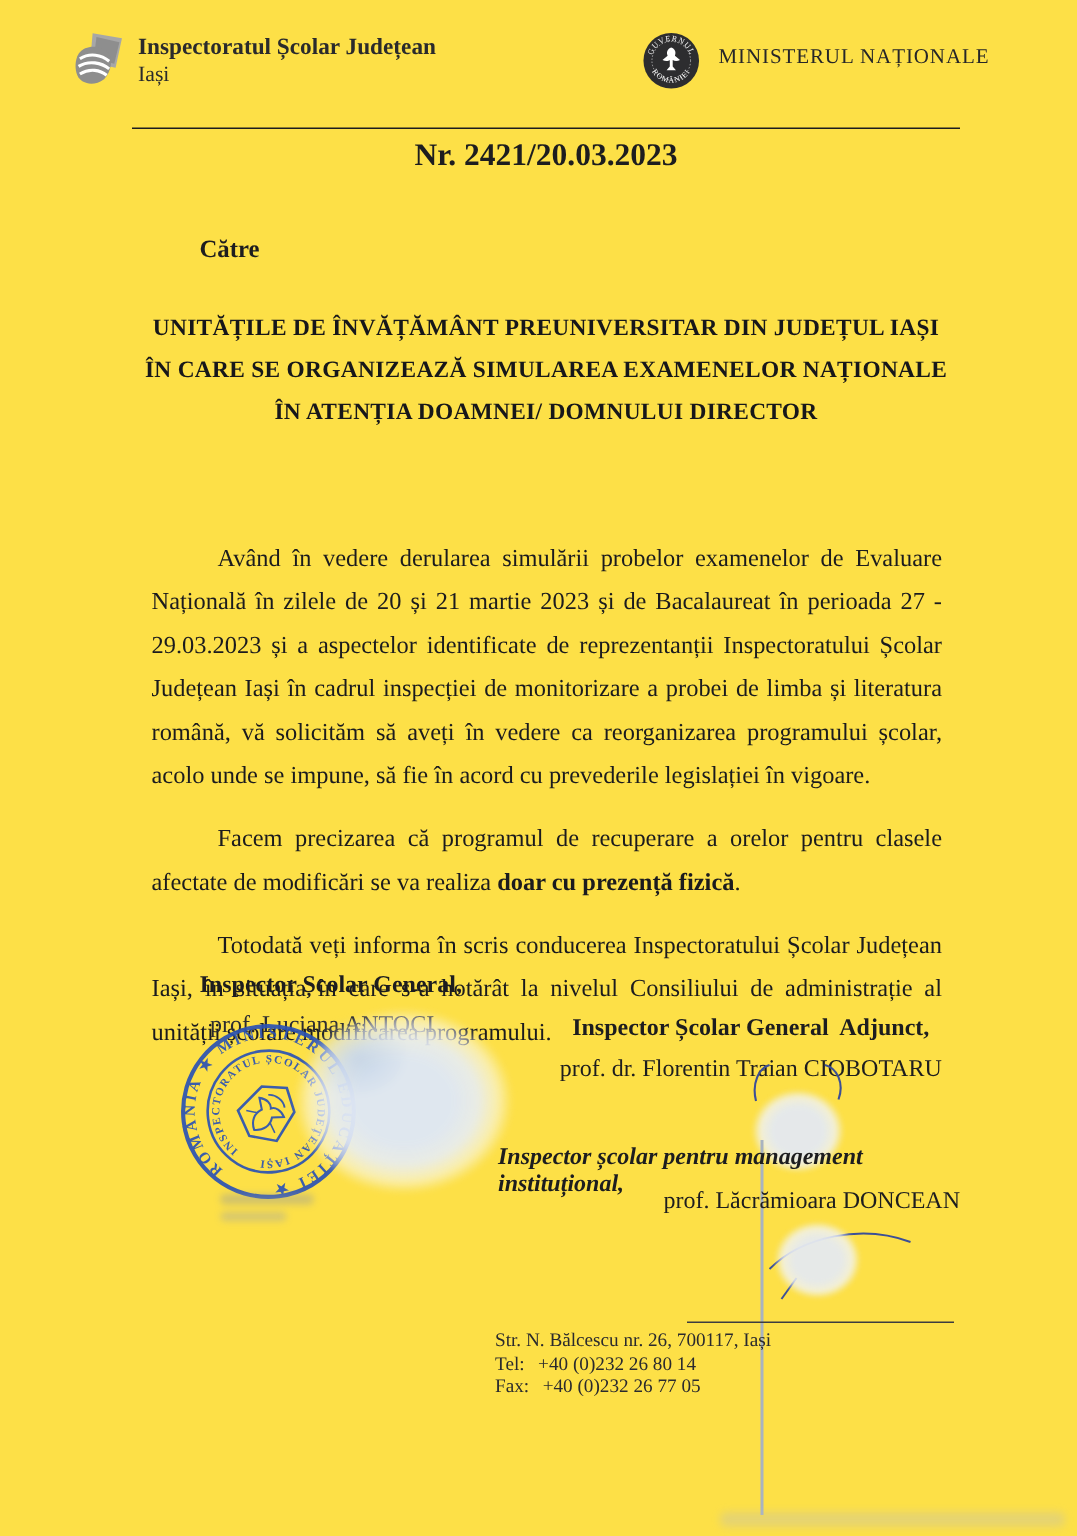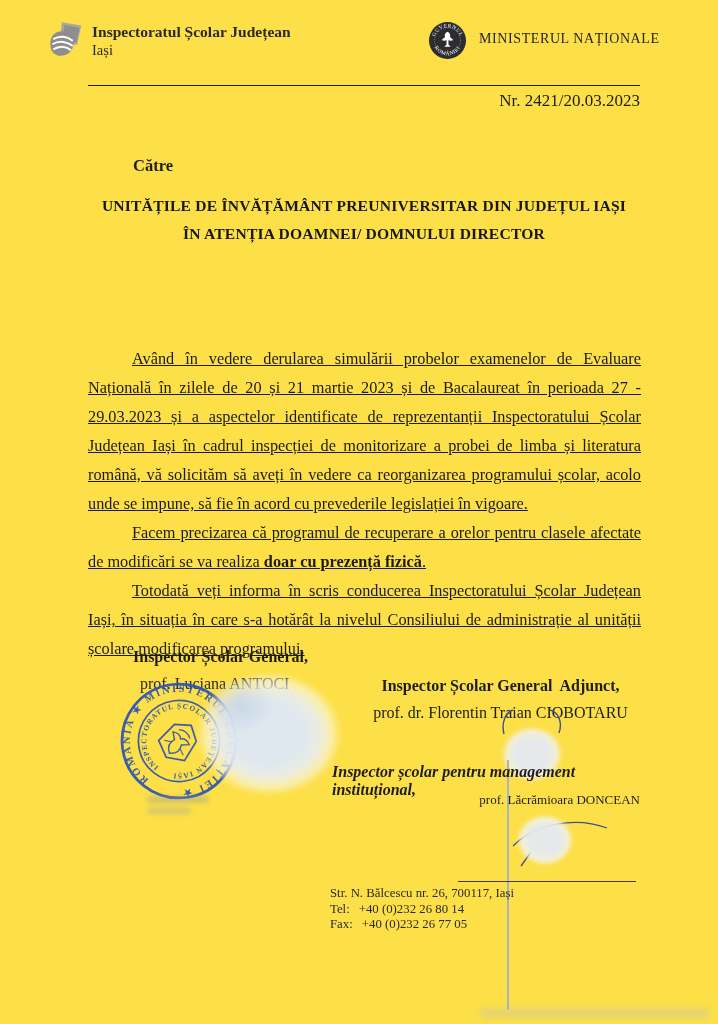--- a/index.html
+++ b/index.html
@@ -8,27 +8,27 @@
     font-family:"Liberation Serif", serif;color:#1d1d1f;
   }
   
   .logo{position:absolute;left:49px;top:21px;width:34px;height:38px;}
   .org{position:absolute;left:92px;top:23px;line-height:18px;}
   .org .l1{font-weight:bold;font-size:15.5px;color:#2a2a2c;}
   .org .l2{font-size:14.5px;color:#2a2a2c;}
   .emblem{position:absolute;left:428px;top:21px;width:39px;height:39px;}
   .ministry{position:absolute;left:479px;top:31px;font-size:14px;letter-spacing:0.6px;color:#262628;}
   .top-rule{position:absolute;left:88px;top:85px;width:552px;height:0;border-top:1.8px solid #1c1c1e;}
-  .doc-number{position:absolute;left:88px;top:91px;width:552px;text-align:right;font-weight:normal;font-size:17px;}
+  .doc-number{position:absolute;left:88px;top:91px;width:552px;text-align:center;font-weight:bold;font-size:21px;}
   
   .salutation{position:absolute;left:133px;top:156px;font-weight:bold;font-size:16.5px;}
-  .title-block{position:absolute;left:88px;top:192px;width:552px;text-align:center;font-weight:bold;font-size:15.6px;line-height:28px;letter-spacing:0.2px;color:#17171a;}
+  .title-block{position:absolute;left:88px;top:205px;width:552px;text-align:center;font-weight:bold;font-size:15.6px;line-height:28px;letter-spacing:0.2px;color:#17171a;}
   
   .body-block{position:absolute;left:88px;top:344px;width:553px;font-size:16.3px;line-height:29px;text-align:justify;color:#1b1b1e;}
-  .body-block p{margin:0;text-indent:44px;text-decoration:underline;}
+  .body-block p{margin:13px;text-indent:44px;}
   .b{font-weight:bold;}
   
   .sig-general-title{position:absolute;left:133px;top:648px;font-weight:bold;font-size:16px;}
   .sig-general-name{position:absolute;left:140px;top:675px;font-size:16px;color:#2c2c30;}
   .stamp{position:absolute;left:110px;top:672px;width:138px;height:138px;opacity:0.92;}
   .blur-big{
     position:absolute;left:196px;top:672px;width:146px;height:124px;border-radius:50%;
     background:radial-gradient(closest-side, rgba(223,231,243,0.98) 45%, rgba(231,237,246,0.9) 68%, rgba(248,250,253,0.55) 86%, rgba(255,255,255,0) 100%);
     filter:blur(2px);
   }
@@ -38,21 +38,21 @@
   .bleed-marks .m1{width:62px;height:7px;background:#8d94a3;margin-bottom:5px;border-radius:3px;}
   .bleed-marks .m2{width:44px;height:6px;background:#9aa0ac;border-radius:3px;}
   .sig-adjunct-title{position:absolute;left:358px;top:677px;width:285px;text-align:center;font-weight:bold;font-size:16px;white-space:pre-wrap;}
   .sig-adjunct-name{position:absolute;left:358px;top:704px;width:285px;text-align:center;font-size:16px;}
   .stroke-adjunct{position:absolute;left:488px;top:700px;width:90px;height:60px;}
   .blur-circ1{position:absolute;left:501px;top:726px;width:62px;height:56px;border-radius:50%;
     background:radial-gradient(closest-side, rgba(228,233,240,0.97) 55%, rgba(240,243,248,0.8) 80%, rgba(255,255,255,0) 100%);
     filter:blur(1.5px);}
   .vline{position:absolute;left:507px;top:760px;width:1.5px;height:250px;background:#a9b3c0;}
   .sig-mgmt-title{position:absolute;left:332px;top:763px;width:316px;font-weight:bold;font-size:16px;font-style:italic;}
-  .sig-mgmt-name{position:absolute;left:360px;top:792px;width:280px;text-align:right;font-size:13px;}
+  .sig-mgmt-name{position:absolute;left:360px;top:792px;width:280px;text-align:right;font-size:16px;}
   .stroke-mgmt{position:absolute;left:505px;top:812px;width:110px;height:60px;}
   .blur-circ2{position:absolute;left:516px;top:814px;width:58px;height:52px;border-radius:50%;
     background:radial-gradient(closest-side, rgba(229,233,239,0.96) 55%, rgba(241,244,248,0.8) 80%, rgba(255,255,255,0) 100%);
     filter:blur(1.5px);}
   
   .footer-rule{position:absolute;left:458px;top:881px;width:178px;height:0;border-top:1.6px solid #3c3c40;}
   .footer{position:absolute;left:330px;top:886px;width:310px;text-align:left;font-size:12.8px;line-height:15.5px;color:#2a2a2e;}
   .footer .lbl{margin-right:9px;}
   .edge-smudge{position:absolute;left:480px;top:1008px;width:230px;height:10px;background:#b9bcc2;filter:blur(3px);opacity:0.35;border-radius:4px;}
 </style>
@@ -90,20 +90,21 @@
     <path d="M20 11 C17.5 12 16.5 14 17.5 16.5 L14 19.5 C16 20.5 18 20.3 19 19.5 L19 24 L16.8 26.5 L23.2 26.5 L21 24 L21 19.5 C22.5 20.5 24.5 20.3 26 19.5 L22.5 16.5 C23.5 14 22.5 12 20 11 Z" fill="#ffffff"></path>
   </svg>
   <div class="ministry">MINISTERUL NAȚIONALE</div>
 
   <div class="top-rule"></div>
   <div class="doc-number">Nr. 2421/20.03.2023</div>
 
   <div class="salutation">Către</div>
   <div class="title-block">
     <div>UNITĂȚILE DE ÎNVĂȚĂMÂNT PREUNIVERSITAR DIN JUDEȚUL IAȘI</div>
+    <div>ÎN CARE SE ORGANIZEAZĂ SIMULAREA EXAMENELOR NAȚIONALE</div>
     <div>ÎN ATENȚIA DOAMNEI/ DOMNULUI DIRECTOR</div>
   </div>
 
   <div class="body-block">
     <p>Având în vedere derularea simulării probelor examenelor de Evaluare Națională în zilele de 20 și 21 martie 2023 și de Bacalaureat în perioada 27 - 29.03.2023 și a aspectelor identificate de reprezentanții Inspectoratului Școlar Județean Iași în cadrul inspecției de monitorizare a probei de limba și literatura română, vă solicităm să aveți în vedere ca reorganizarea programului școlar, acolo unde se impune, să fie în acord cu prevederile legislației în vigoare.</p>
     <p><span>Facem precizarea că programul de recuperare a orelor pentru clasele afectate de modificări se va realiza </span><span class="b">doar cu prezență fizică</span><span>.</span></p>
     <p>Totodată veți informa în scris conducerea Inspectoratului Școlar Județean Iași, în situația în care s-a hotărât la nivelul Consiliului de administrație al unității școlare modificarea programului.</p>
   </div>
 
   <div class="sig-general-title">Inspector Școlar General,</div>

